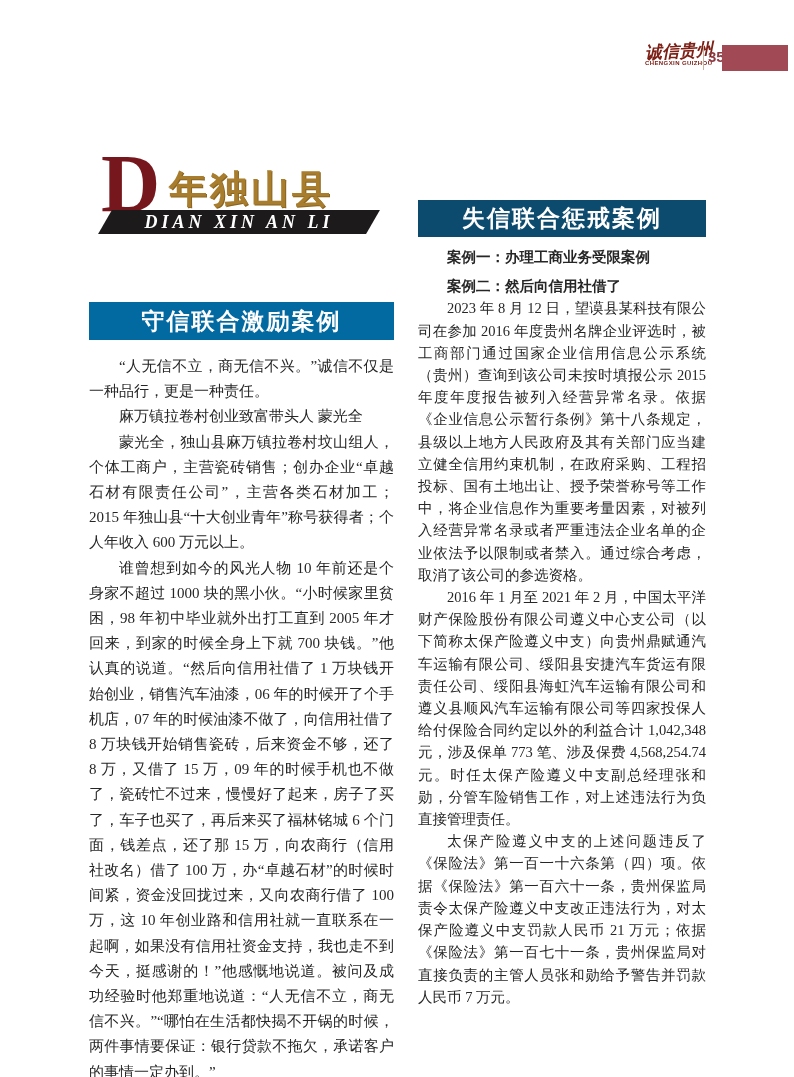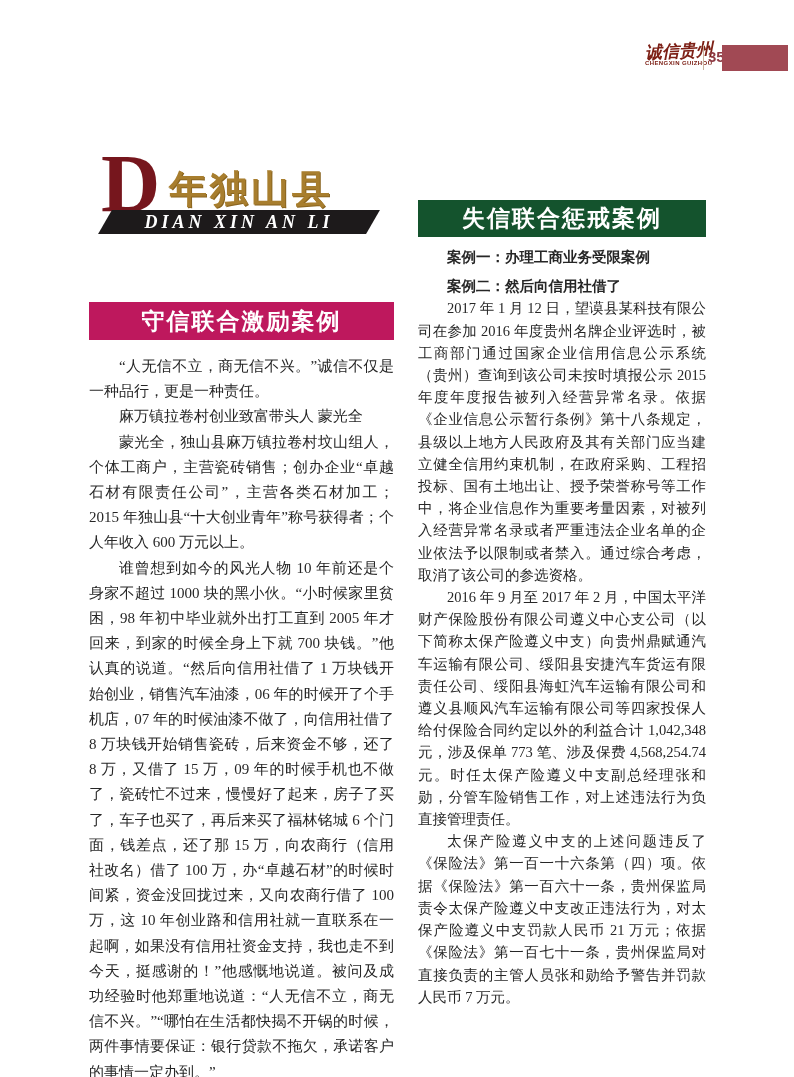--- a/index.html
+++ b/index.html
@@ -62,22 +62,22 @@
   
   .col{position:absolute;}
   .col-left{left:89px;top:302px;width:305px;}
   .col-right{left:418px;top:200px;width:288px;}
 
   .banner{
     color:#fff;font-weight:bold;text-align:center;
     font-size:23px;letter-spacing:2px;
     font-family:"Liberation Sans",sans-serif;
   }
-  .banner-red{height:38px;line-height:38px;background:#be185d;}
-  .banner-gray{height:37px;line-height:37px;background:#14532d;}
+  .banner-red{height:38px;line-height:38px;background:#0369a1;}
+  .banner-gray{height:37px;line-height:37px;background:#0c4a6e;}
 
   .col-left .body{margin-top:14px;font-size:15px;line-height:25.2px;text-align:justify;}
   .col-right .body{margin-top:9px;font-size:14.5px;line-height:22.2px;text-align:justify;}
 
   p{margin:0;text-indent:2em;}
   .case-heading{
     font-weight:bold;margin-top:7px;
     font-family:Liberation Serif, serif;
     font-size:14.5px;
   }
@@ -114,19 +114,19 @@
       <p>谁曾想到如今的风光人物 10 年前还是个身家不超过 1000 块的黑小伙。“小时候家里贫困，98 年初中毕业就外出打工直到 2005 年才回来，到家的时候全身上下就 700 块钱。”他认真的说道。“然后向信用社借了 1 万块钱开始创业，销售汽车油漆，06 年的时候开了个手机店，07 年的时候油漆不做了，向信用社借了 8 万块钱开始销售瓷砖，后来资金不够，还了 8 万，又借了 15 万，09 年的时候手机也不做了，瓷砖忙不过来，慢慢好了起来，房子了买了，车子也买了，再后来买了福林铭城 6 个门面，钱差点，还了那 15 万，向农商行（信用社改名）借了 100 万，办“卓越石材”的时候时间紧，资金没回拢过来，又向农商行借了 100 万，这 10 年创业路和信用社就一直联系在一起啊，如果没有信用社资金支持，我也走不到今天，挺感谢的！”他感慨地说道。被问及成功经验时他郑重地说道：“人无信不立，商无信不兴。”“哪怕在生活都快揭不开锅的时候，两件事情要保证：银行贷款不拖欠，承诺客户的事情一定办到。”</p>
 
     </div>
   </div>
 
   <div class="col col-right">
     <div class="banner banner-gray">失信联合惩戒案例</div>
     <div class="body">
       <p class="case-heading">案例一：办理工商业务受限案例</p>
       <p class="case-heading">案例二：然后向信用社借了</p>
-      <p>2017 年 1 月 12 日，望谟县某科技有限公司在参加 2016 年度贵州名牌企业评选时，被工商部门通过国家企业信用信息公示系统（贵州）查询到该公司未按时填报公示 2015 年度年度报告被列入经营异常名录。依据《企业信息公示暂行条例》第十八条规定，县级以上地方人民政府及其有关部门应当建立健全信用约束机制，在政府采购、工程招投标、国有土地出让、授予荣誉称号等工作中，将企业信息作为重要考量因素，对被列入经营异常名录或者严重违法企业名单的企业依法予以限制或者禁入。通过综合考虑，取消了该公司的参选资格。</p>
-      <p>2016 年 9 月至 2017 年 2 月，中国太平洋财产保险股份有限公司遵义中心支公司（以下简称太保产险遵义中支）向贵州鼎赋通汽车运输有限公司、绥阳县安捷汽车货运有限责任公司、绥阳县海虹汽车运输有限公司和遵义县顺风汽车运输有限公司等四家投保人给付保险合同约定以外的利益合计 1,042,348 元，涉及保单 773 笔、涉及保费 4,568,254.74 元。时任太保产险遵义中支副总经理张和勋，分管车险销售工作，对上述违法行为负直接管理责任。</p>
+      <p>2023 年 8 月 12 日，望谟县某科技有限公司在参加 2016 年度贵州名牌企业评选时，被工商部门通过国家企业信用信息公示系统（贵州）查询到该公司未按时填报公示 2015 年度年度报告被列入经营异常名录。依据《企业信息公示暂行条例》第十八条规定，县级以上地方人民政府及其有关部门应当建立健全信用约束机制，在政府采购、工程招投标、国有土地出让、授予荣誉称号等工作中，将企业信息作为重要考量因素，对被列入经营异常名录或者严重违法企业名单的企业依法予以限制或者禁入。通过综合考虑，取消了该公司的参选资格。</p>
+      <p>2016 年 1 月至 2021 年 2 月，中国太平洋财产保险股份有限公司遵义中心支公司（以下简称太保产险遵义中支）向贵州鼎赋通汽车运输有限公司、绥阳县安捷汽车货运有限责任公司、绥阳县海虹汽车运输有限公司和遵义县顺风汽车运输有限公司等四家投保人给付保险合同约定以外的利益合计 1,042,348 元，涉及保单 773 笔、涉及保费 4,568,254.74 元。时任太保产险遵义中支副总经理张和勋，分管车险销售工作，对上述违法行为负直接管理责任。</p>
       <p>太保产险遵义中支的上述问题违反了《保险法》第一百一十六条第（四）项。依据《保险法》第一百六十一条，贵州保监局责令太保产险遵义中支改正违法行为，对太保产险遵义中支罚款人民币 21 万元；依据《保险法》第一百七十一条，贵州保监局对直接负责的主管人员张和勋给予警告并罚款人民币 7 万元。</p>
     </div>
   </div>
 
 </div>
 
 </body></html>

